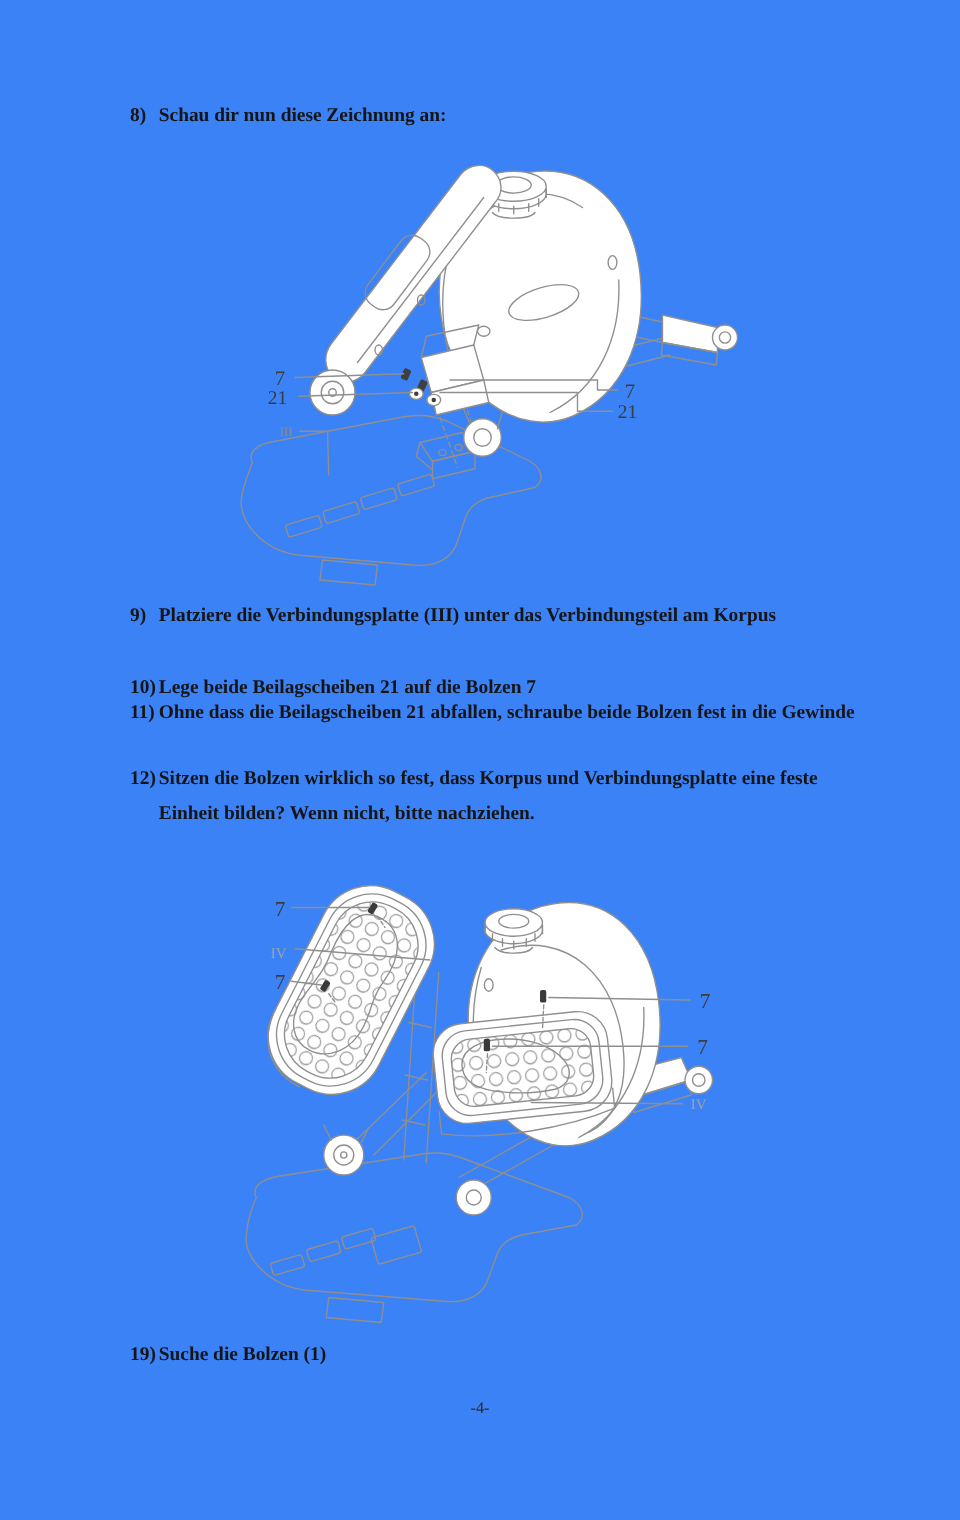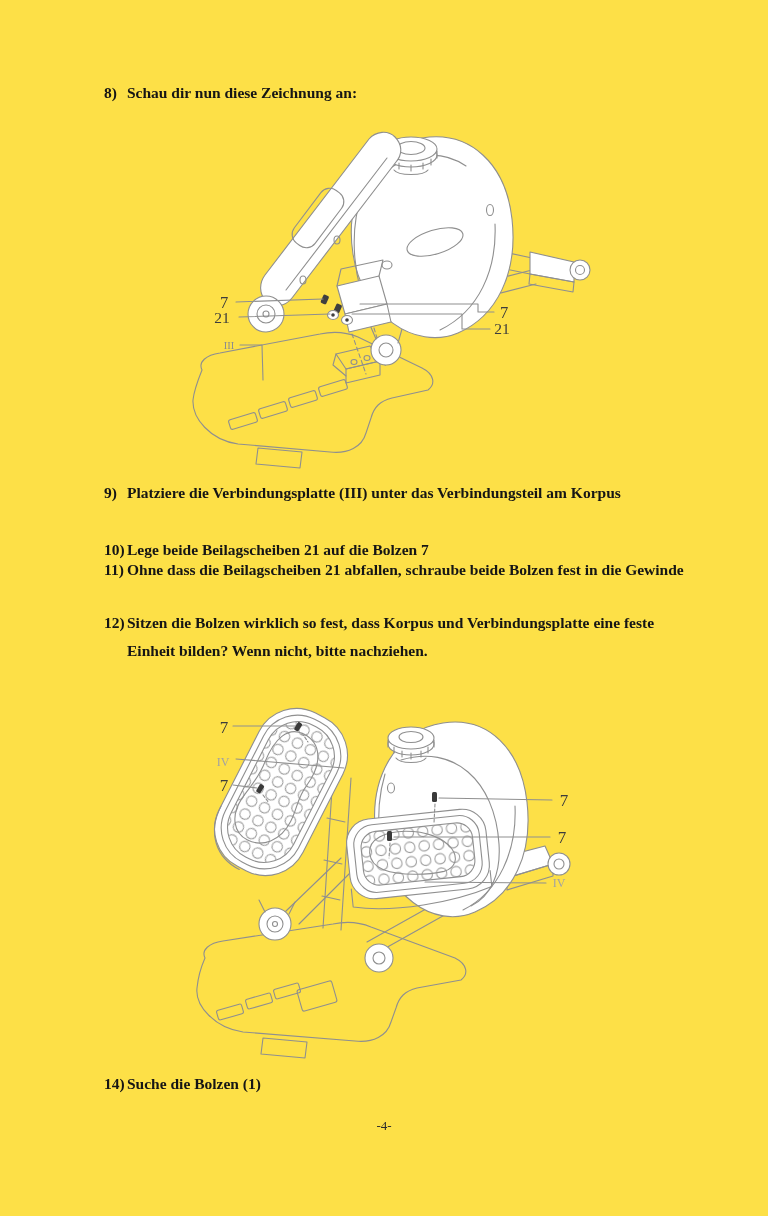--- a/index.html
+++ b/index.html
@@ -1,16 +1,16 @@
 <!DOCTYPE html>
 <html><head>
 <meta charset="utf-8">
 <style>
   html,body{margin:0;padding:0;background:#e8e8e8;}
-  .page{position:relative;width:768px;height:1216px;background:#fde047;overflow:hidden;
+  .page{position:relative;width:768px;height:1216px;background:#3b82f6;overflow:hidden;
         font-family:"Liberation Serif","DejaVu Serif",serif;color:#151515;}
   .item{position:absolute;left:104px;width:640px;font-size:15.5px;font-weight:bold;
         line-height:27.5px;white-space:nowrap;}
   .num{display:inline-block;width:23px;}
   .cont{margin-left:23px;}
   .u{text-underline-offset:2px;}
   .footer{position:absolute;left:0;width:768px;text-align:center;font-size:13px;color:#2b2b2b;}
   .fig{position:absolute;}
   svg text{font-family:"Liberation Serif","DejaVu Serif",serif;}
 </style>
@@ -243,18 +243,18 @@
     <text x="91" y="37" font-size="17" fill="#3c3c3c" text-anchor="middle">7</text>
     <text x="90" y="70" font-size="12" fill="#a2a2a2" text-anchor="middle">IV</text>
     <text x="91" y="95" font-size="17" fill="#3c3c3c" text-anchor="middle">7</text>
     <text x="431" y="110" font-size="17" fill="#3c3c3c" text-anchor="middle">7</text>
     <text x="429" y="147" font-size="17" fill="#3c3c3c" text-anchor="middle">7</text>
     <text x="426" y="191" font-size="12" fill="#a2a2a2" text-anchor="middle">IV</text>
   </svg>
   </div>
 
   <div class="item" style="top:1070px">
-    <span class="num">14)</span><span>Suche die Bolzen (1)</span>
+    <span class="num">19)</span><span>Suche die Bolzen (1)</span>
   </div>
 
   <div class="footer" style="top:1118px">-4-</div>
 
 </div>
 
 </body></html>

